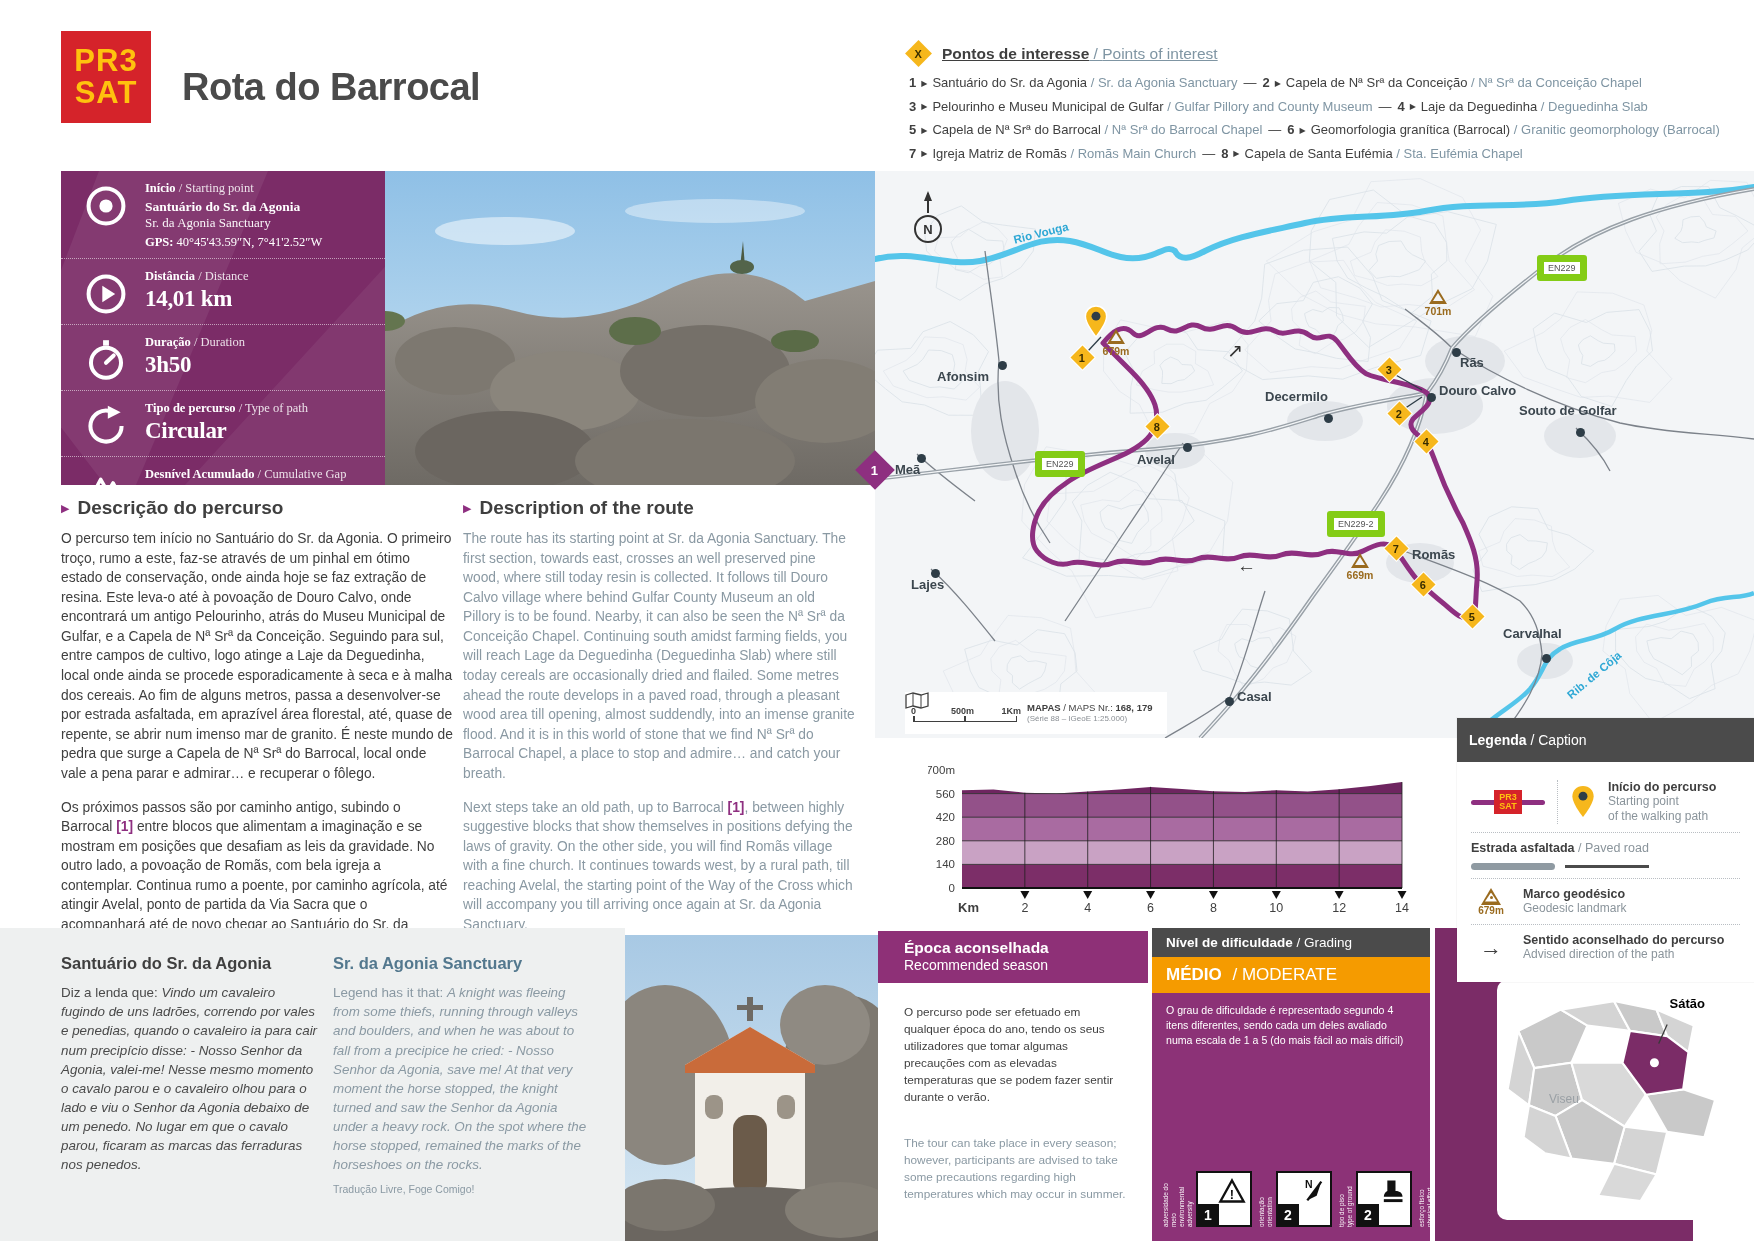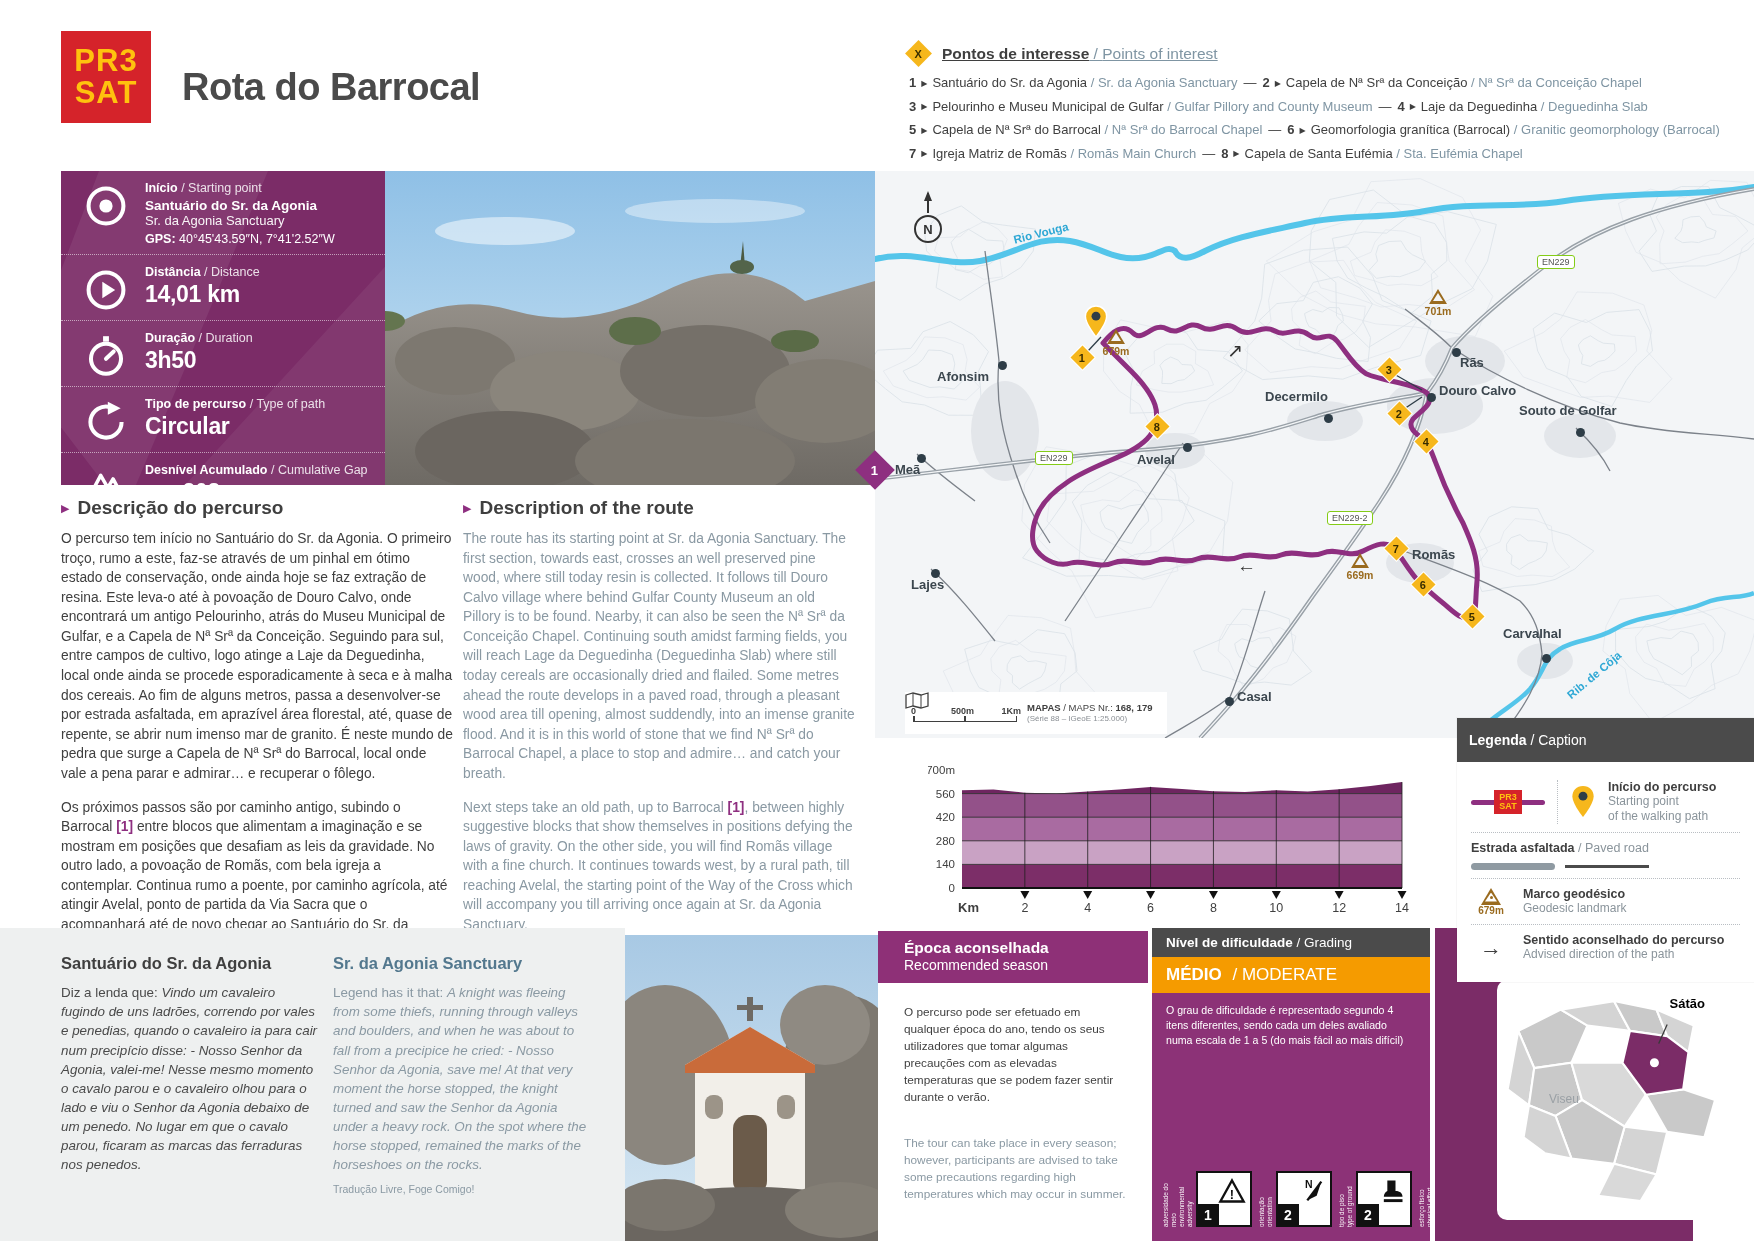--- a/index.html
+++ b/index.html
@@ -27,21 +27,21 @@
   .poi-line .arr{font-size:8px;position:relative;top:-1.5px;margin:0 5px;}
   .poi-line .en{color:#7f95a3;}
   .poi-line .dash{margin:0 6px;}
 
   
   #info{left:61px;top:171px;width:324px;height:314px;background:#7b2c67;color:#fff;overflow:hidden;}
   #info:before{content:"";position:absolute;left:-40px;top:0;width:260px;height:340px;
      background:rgba(255,255,255,.07);clip-path:polygon(30% 0,95% 0,40% 100%,0 60%);}
   #info:after{content:"";position:absolute;right:-20px;bottom:0;width:220px;height:240px;
      background:rgba(255,255,255,.06);clip-path:polygon(100% 0,100% 100%,0 100%);}
-  .info-row{position:relative;display:flex;gap:16px;padding:10px 16px 8px 22px;z-index:2;}
+  .info-row{position:relative;display:flex;gap:16px;padding:10px 16px 8px 22px;z-index:2;font-family:Liberation Serif, serif;}
   .info-row+.info-row{border-top:1px dotted rgba(255,255,255,.55);}
   .info-icon{width:46px;flex:0 0 46px;display:flex;align-items:flex-start;justify-content:center;padding-top:3px;}
   .info-label{font-size:12.5px;}
   .info-label b{font-weight:bold;}
   .info-label .en{opacity:.85;}
   .info-value-big{font-size:23px;font-weight:bold;margin-top:2px;letter-spacing:-.3px;}
   .info-line-bold{font-size:13.5px;font-weight:bold;margin-top:3px;}
   .info-line{font-size:13px;opacity:.95;}
   .info-gps{font-size:12.5px;margin-top:4px;}
   .gap-arrow{font-weight:bold;font-size:20px;margin-right:8px;}
@@ -51,21 +51,21 @@
   #photo2{left:625px;top:935px;width:253px;height:306px;overflow:hidden;}
   #photo-ref{left:861px;top:456px;width:28px;height:28px;transform:rotate(45deg);background:#8e2f80;
      display:flex;align-items:center;justify-content:center;z-index:6;}
   #photo-ref span{transform:rotate(-45deg);color:#fff;font-weight:bold;font-size:13px;}
 
   
   #map{left:875px;top:171px;width:879px;height:567px;background:#f3f5f7;overflow:hidden;}
   #map svg{position:absolute;left:0;top:0;}
   .vlabel{position:absolute;font-size:13px;font-weight:bold;color:#3b464e;white-space:nowrap;z-index:4;}
   .vdot{position:absolute;width:9px;height:9px;border-radius:50%;background:#2e3d47;z-index:4;}
-  .rsign{position:absolute;font-size:9px;color:#555;background:#fff;border:1px solid #84cc16;
+  .rsign{position:absolute;font-size:9px;color:#555;background:#fff;border:7px solid #84cc16;
      border-radius:3px;padding:1px 4px;z-index:4;white-space:nowrap;}
   .rlabel{position:absolute;font-size:11.5px;color:#2fa8d5;font-weight:bold;white-space:nowrap;z-index:3;}
   .tri{position:absolute;z-index:4;width:30px;text-align:center;}
   .tri .t-ico{width:0;height:0;border-left:9px solid transparent;border-right:9px solid transparent;
      border-bottom:15px solid #9a6b1f;position:relative;margin:0 auto;}
   .tri .t-ico:after{content:"";position:absolute;left:-5px;top:4px;width:10px;height:8px;background:#f3f5f7;
      clip-path:polygon(50% 0,100% 100%,0 100%);}
   .tri .t-dot{position:absolute;left:50%;top:8px;width:3px;height:3px;margin-left:-1.5px;border-radius:50%;background:#9a6b1f;}
   .tri .t-lab{font-size:10.5px;color:#9a6b1f;font-weight:bold;margin-top:1px;}
   .mk{position:absolute;width:17px;height:17px;transform:rotate(45deg);background:#f6b71c;

